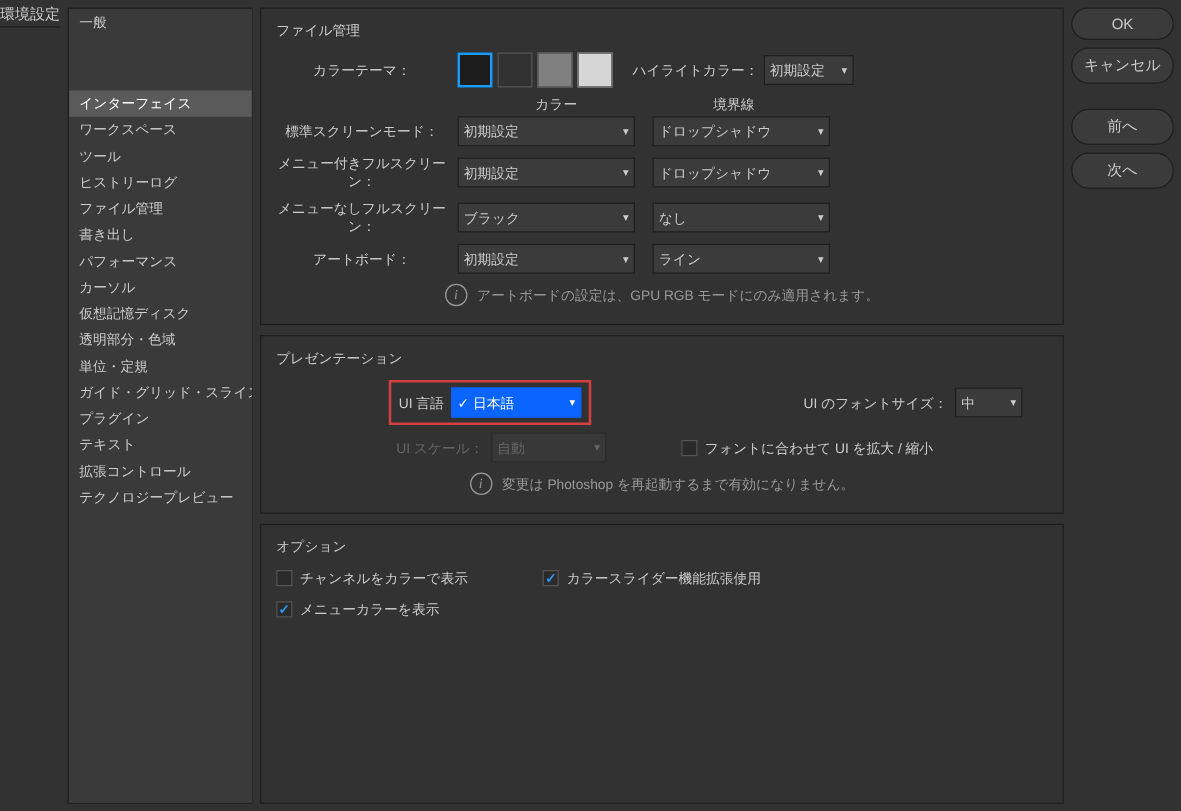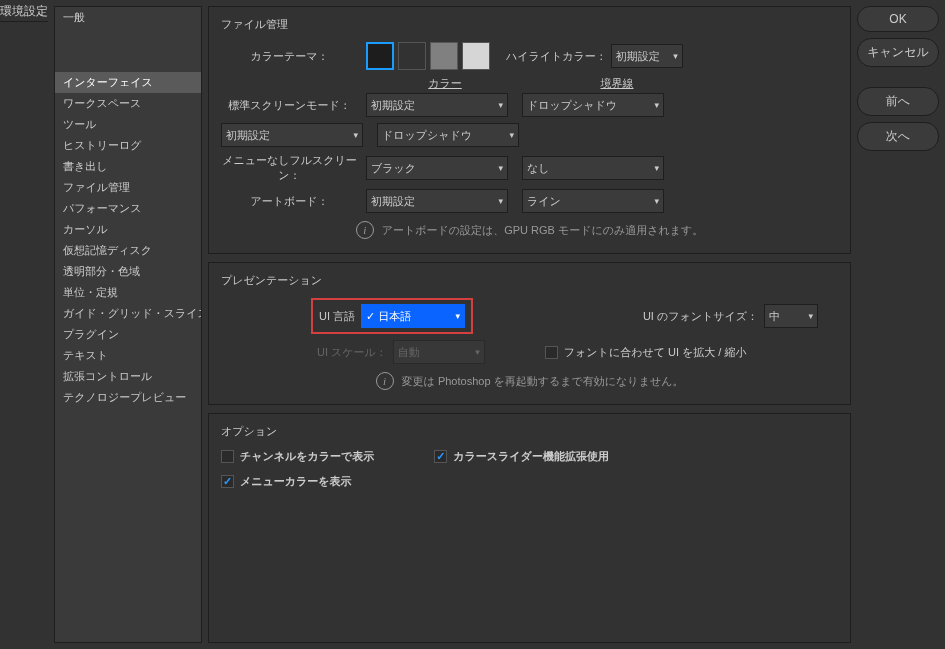--- a/index.html
+++ b/index.html
@@ -30,28 +30,28 @@
 .sw2 { background: #323232; }
 .sw3 { background: #808080; }
 .sw4 { background: #d6d6d6; }
 .select { background: #3b3b3b; color: #ccc; border: 1px solid #1e1e1e; font-size: 11px; padding: 3px 4px; height: 24px; cursor: pointer; position: relative; display: flex; align-items: center; justify-content: space-between; }
 .select.small { width: 72px; }
 .select.med { width: 142px; }
 .select.tiny { width: 54px; }
 .select .chev { font-size: 9px; margin-left: 4px; }
 .select.highlight { background: #0a64ff; color: #fff; border-color: #0a64ff; }
 .select.disabled { color: #666; border-color: #2a2a2a; background: #383838; }
-.dropdown-row-headers { display: flex; margin-left: 153px; gap: 30px; margin-bottom: 2px; text-decoration: underline; }
+.dropdown-row-headers { display: flex; margin-left: 153px; margin-bottom: 2px; }
 .dropdown-row-headers span { width: 142px; text-align: center; font-size: 11px; color: #ccc; }
 .info-row { display: flex; align-items: center; justify-content: center; gap: 8px; margin-top: 8px; font-size: 11px; color: #999; }
 .info-icon { width: 18px; height: 18px; border: 1.5px solid #999; border-radius: 50%; display: flex; align-items: center; justify-content: center; font-size: 11px; font-style: italic; font-family: Georgia, serif; }
 .checkbox-row { display: flex; align-items: center; gap: 6px; margin-bottom: 10px; font-size: 11px; }
 .checkbox { width: 13px; height: 13px; background: #2a2a2a; border: 1px solid #555; display: flex; align-items: center; justify-content: center; cursor: pointer; }
 .checkbox.checked::after { content: '✓'; color: #2a98ff; font-size: 11px; font-weight: bold; }
-.options-grid { display: flex; gap: 60px; font-weight: bold; }
+.options-grid { display: flex; gap: 60px; }
 .options-col { display: flex; flex-direction: column; }
 .right-buttons { width: 82px; display: flex; flex-direction: column; gap: 6px; }
 .btn { background: #3b3b3b; border: 1px solid #1e1e1e; color: #ccc; font-size: 12px; text-align: center; padding: 5px 0; border-radius: 14px; cursor: pointer; }
 .highlight-box { border: 2px solid #d43f3f; padding: 4px 6px; display: inline-flex; align-items: center; gap: 6px; }
 .inline-label { font-size: 11px; color: #ccc; }
 .spacer { flex: 1; }
 .gap { width: 14px; }
 </style>
 </head>
 <body>
@@ -59,22 +59,22 @@
 <div class="dialog">
   <div class="title-bar">環境設定</div>
   <div class="body">
 
     <div class="sidebar" id="sidebar">
         <div class="sidebar-item">一般</div>
         <div class="sidebar-item selected">インターフェイス</div>
         <div class="sidebar-item">ワークスペース</div>
         <div class="sidebar-item">ツール</div>
         <div class="sidebar-item">ヒストリーログ</div>
+        <div class="sidebar-item">ファイル管理</div>
         <div class="sidebar-item">書き出し</div>
-        <div class="sidebar-item">ファイル管理</div>
         <div class="sidebar-item">パフォーマンス</div>
         <div class="sidebar-item">カーソル</div>
         <div class="sidebar-item">仮想記憶ディスク</div>
         <div class="sidebar-item">透明部分・色域</div>
         <div class="sidebar-item">単位・定規</div>
         <div class="sidebar-item">ガイド・グリッド・スライス</div>
         <div class="sidebar-item">プラグイン</div>
         <div class="sidebar-item">テキスト</div>
         <div class="sidebar-item">拡張コントロール</div>
         <div class="sidebar-item">テクノロジープレビュー</div>
@@ -114,20 +114,21 @@
                 <span>初期設定</span>
                 <span class="chev">▾</span>
               </div>
               <div class="gap"></div>
               <div class="select med">
                 <span>ドロップシャドウ</span>
                 <span class="chev">▾</span>
               </div>
             </div>
             <div class="row">
+              <div class="label-col">メニュー付きフルスクリーン：</div>
               <div class="select med">
                 <span>初期設定</span>
                 <span class="chev">▾</span>
               </div>
               <div class="gap"></div>
               <div class="select med">
                 <span>ドロップシャドウ</span>
                 <span class="chev">▾</span>
               </div>
             </div>

